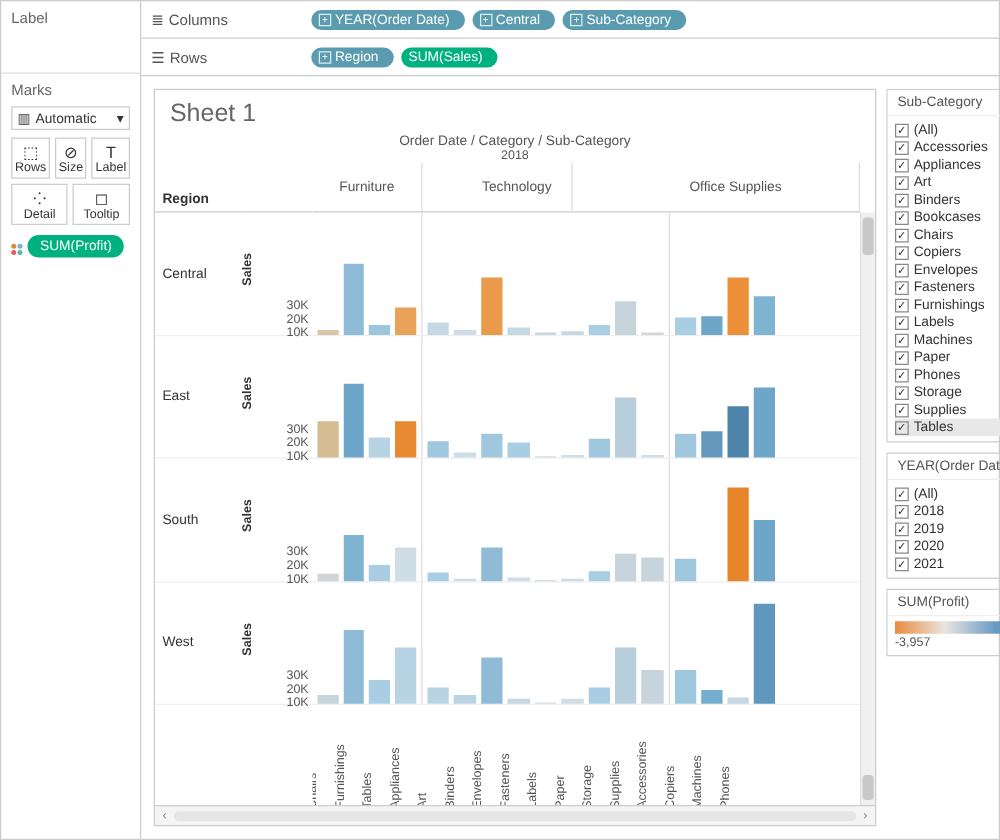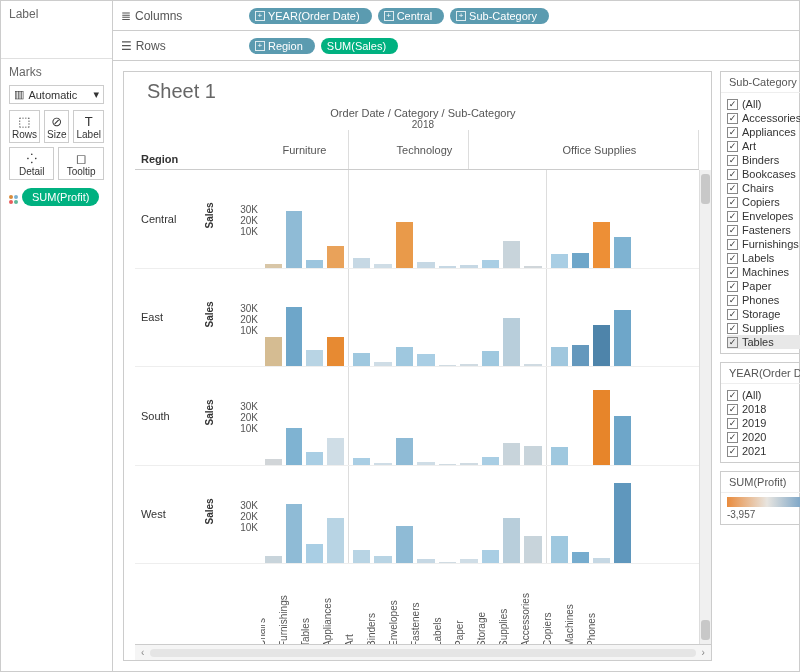--- a/index.html
+++ b/index.html
@@ -23,33 +23,33 @@
   
   .main { flex:1; display:flex; flex-direction:column; }
   .shelf-row { display:flex; align-items:center; height:30px; border-bottom:1px solid #ccc; padding:0 8px; gap:8px; }
   .shelf-label { display:flex; align-items:center; gap:4px; width:120px; color:#555; font-size:12px; }
   .shelf-pills { display:flex; gap:6px; align-items:center; }
   .shelf-pill { display:inline-flex; align-items:center; border-radius:12px; padding:2px 12px 2px 6px; font-size:11px; color:#fff; background:#5b9bb0; gap:3px; }
   .shelf-pill.teal { background:#00b180; }
   .shelf-pill .plus-box { display:inline-flex; align-items:center; justify-content:center; width:10px; height:10px; border:1px solid rgba(255,255,255,.8); font-size:8px; line-height:1; }
   
   .ws-wrap { display:flex; flex:1; padding:10px 0 10px 10px; gap:8px; overflow:hidden; }
-  .ws { flex:1; border:1px solid #ccc; display:flex; flex-direction:column; overflow:hidden;padding-left:11px; }
+  .ws { flex:1; border:1px solid #ccc; display:flex; flex-direction:column; overflow:hidden; }
   .ws-title { font-size:20px; color:#666; padding:8px 12px 4px; }
   .ws-subhead { text-align:center; color:#555; font-size:11px; }
   .ws-subhead .year { font-size:10px; }
   .chart-layout { display:flex; flex:1; position:relative; }
   .region-col { width:70px; display:flex; flex-direction:column; }
   .region-header { height:40px; display:flex; align-items:flex-end; padding:0 6px 4px; font-weight:bold; font-size:11px; border-bottom:1px solid #ccc; }
   .region-cell { flex:1; display:flex; align-items:center; padding-left:6px; font-size:11px; border-bottom:1px solid #eee; }
   .yaxis-col { width:56px; display:flex; flex-direction:column; }
   .yaxis-header { height:40px; border-bottom:1px solid #ccc; }
   .yaxis-cell { flex:1; display:flex; align-items:center; border-bottom:1px solid #eee; }
   .yaxis-label { transform: rotate(-90deg); font-size:10px; font-weight:bold; margin-left:-6px; width:20px; }
-  .ticks { display:flex; flex-direction:column; justify-content:flex-start; height:70%; font-size:10px; text-align:right; flex:1; padding-right:3px; color:#555;margin-top:39px; }
+  .ticks { display:flex; flex-direction:column; justify-content:flex-end; height:70%; font-size:10px; text-align:right; flex:1; padding-right:3px; color:#555;margin-top:39px; }
   .plot-col { flex:1; display:flex; flex-direction:column; position:relative; overflow:hidden; }
   .cat-header { height:40px; display:flex; border-bottom:1px solid #ccc;gap:32px; }
   .cat-header > div { text-align:center; font-size:11px; color:#555; display:flex; align-items:center; justify-content:center; border-right:1px solid #ddd; }
   .plot-row { flex:1; display:flex; border-bottom:1px solid #eee; position:relative; }
   .bars { display:flex; align-items:flex-end; height:100%; padding:4px 2px 0; }
   .bars > div { width:18px; margin:0 2px; }
   .cat-divider { border-right:1px solid #ddd; }
   .xaxis { height:80px; display:flex; padding-top:4px; }
   .xaxis .labels { display:flex; }
   .xlabel { width:22px; transform:rotate(-90deg) translateX(-30px); transform-origin: center; font-size:10px; white-space:nowrap; text-align:left; color:#555; }

